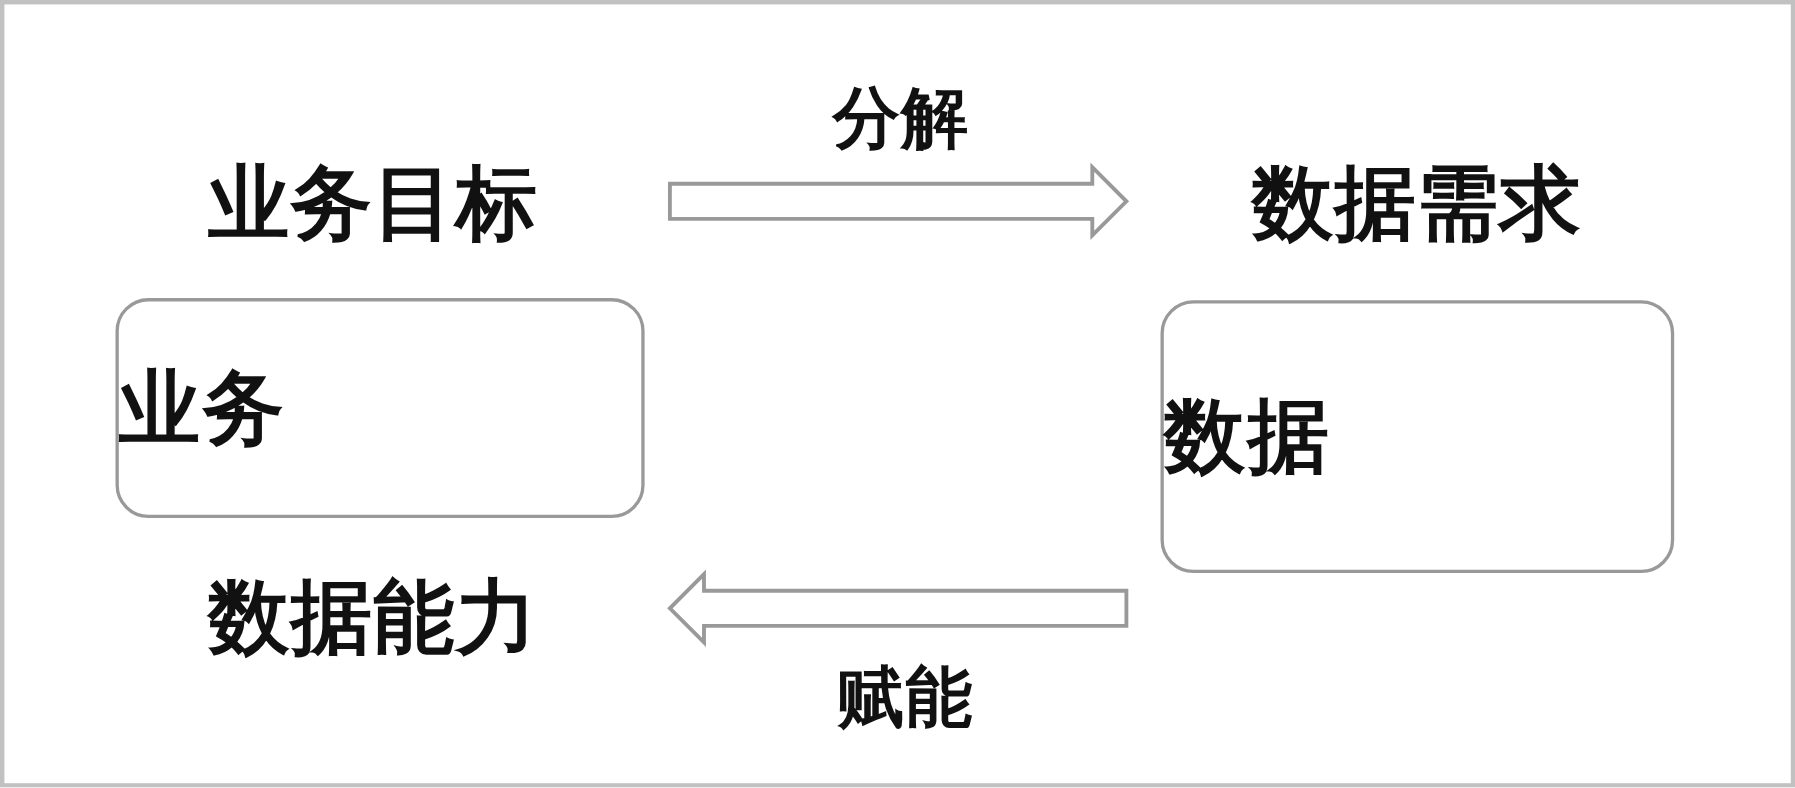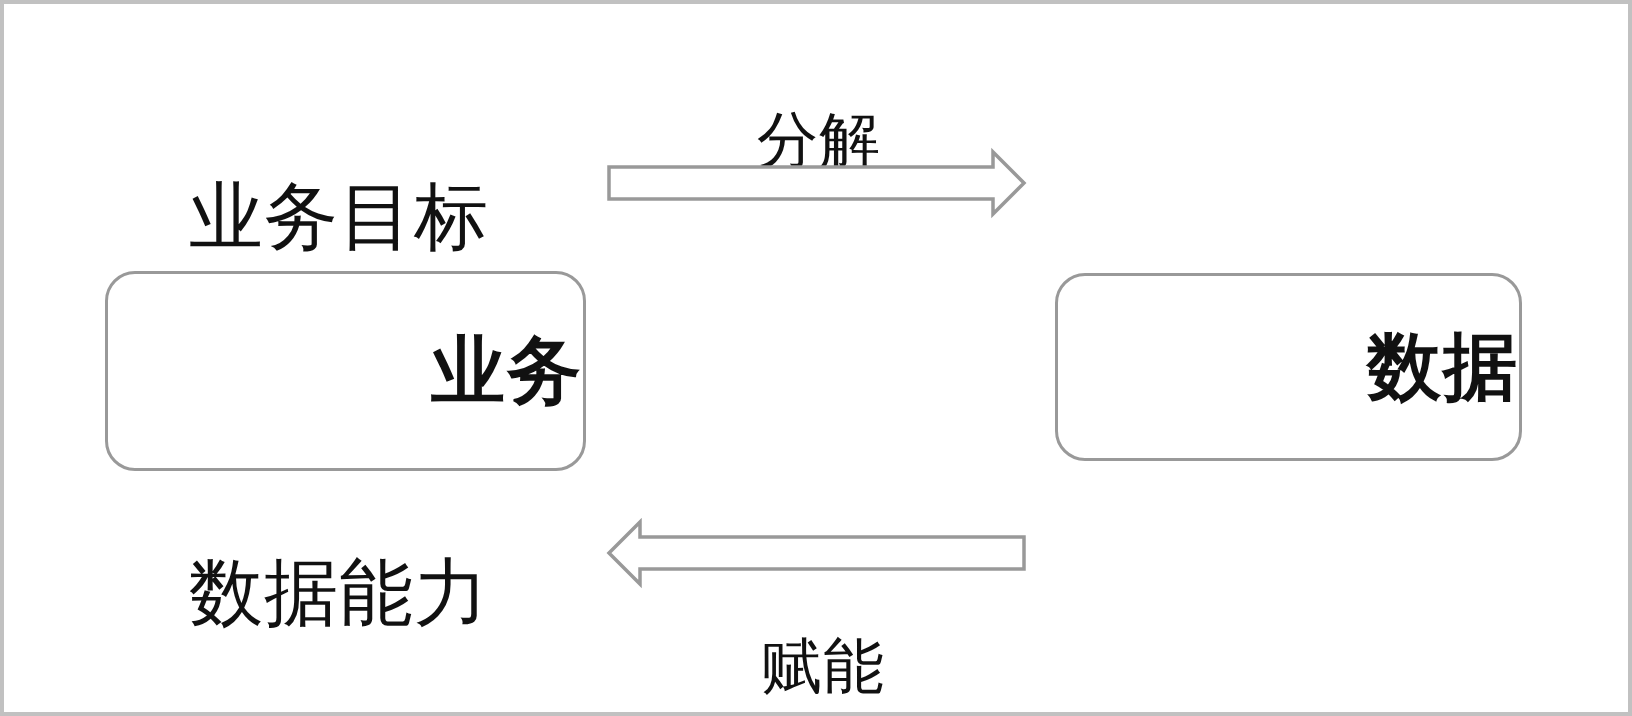--- a/index.html
+++ b/index.html
@@ -19,55 +19,54 @@
     position: relative;
     width: 1632px; height: 716px;
     border: 4px solid var(--frame);
     background: var(--background);
   }
   
   .label {
     position: absolute;
     transform: translate(-50%, -50%);
     color: var(--text);
-    font-weight: 400;
+    font-weight: 700;
     white-space: nowrap;
     line-height: 1;
     letter-spacing: 1px;
-    margin-top: 32px;
   }
   .lbl-large { font-size: 74px; text-align: right; }
   .lbl-small { font-size: 61px; }
 
   .lbl-business-goal       { left: 335px;  top: 181px; }
   .lbl-data-requirement    { left: 1284px; top: 181px; }
   .lbl-strategic-initiative{ left: 335px;  top: 557px; }
   .lbl-data-capability     { left: 1281px; top: 553px; }
   .lbl-decompose           { left: 815px;  top: 104px; }
   .lbl-empower             { left: 819px;  top: 630px; }
 
   
   .node {
     position: absolute;
     border: 3.5px solid var(--outline);
     border-radius: 30px;
     background: var(--background);
     display: flex;
     align-items: center;
-    justify-content: flex-end;
+    justify-content: flex-start;
   }
   .node span {
     color: var(--text);
     font-weight: 700;
     font-size: 74px;
     line-height: 1;
     letter-spacing: 2px;
   }
   .node-left  { left: 101px;  top: 267px; width: 481px; height: 200px; }
-  .node-right { left: 1051px; top: 269px; width: 467px; height: 188px; }
+  .node-right { left: 1051px; top: 269px; width: 467px; height: 248px; }
 
   
   .arrow { position: absolute; overflow: visible; }
   .arrow path {
     fill: var(--background);
     stroke: var(--outline);
     stroke-width: 3.5px;
     stroke-linejoin: miter;
   }
   .arrow-top    { left: 603px; top: 146px; width: 420px; height: 66px; }
@@ -78,20 +77,21 @@
 
 <div class="frame">
 
   <div class="label lbl-large lbl-business-goal">业务目标</div>
 
   <div class="label lbl-small lbl-decompose">分解</div>
   <svg class="arrow arrow-top" viewBox="0 0 420 66" aria-hidden="true">
     <path d="M2,17 H386 V2 L417,33 L386,64 V49 H2 Z"></path>
   </svg>
 
+  <div class="label lbl-large lbl-data-requirement">数据需求</div>
 
   <div class="node node-left">
     <span>业务</span>
   </div>
 
   <div class="node node-right">
     <span>数据</span>
   </div>
 
   <div class="label lbl-large lbl-strategic-initiative">数据能力</div>

